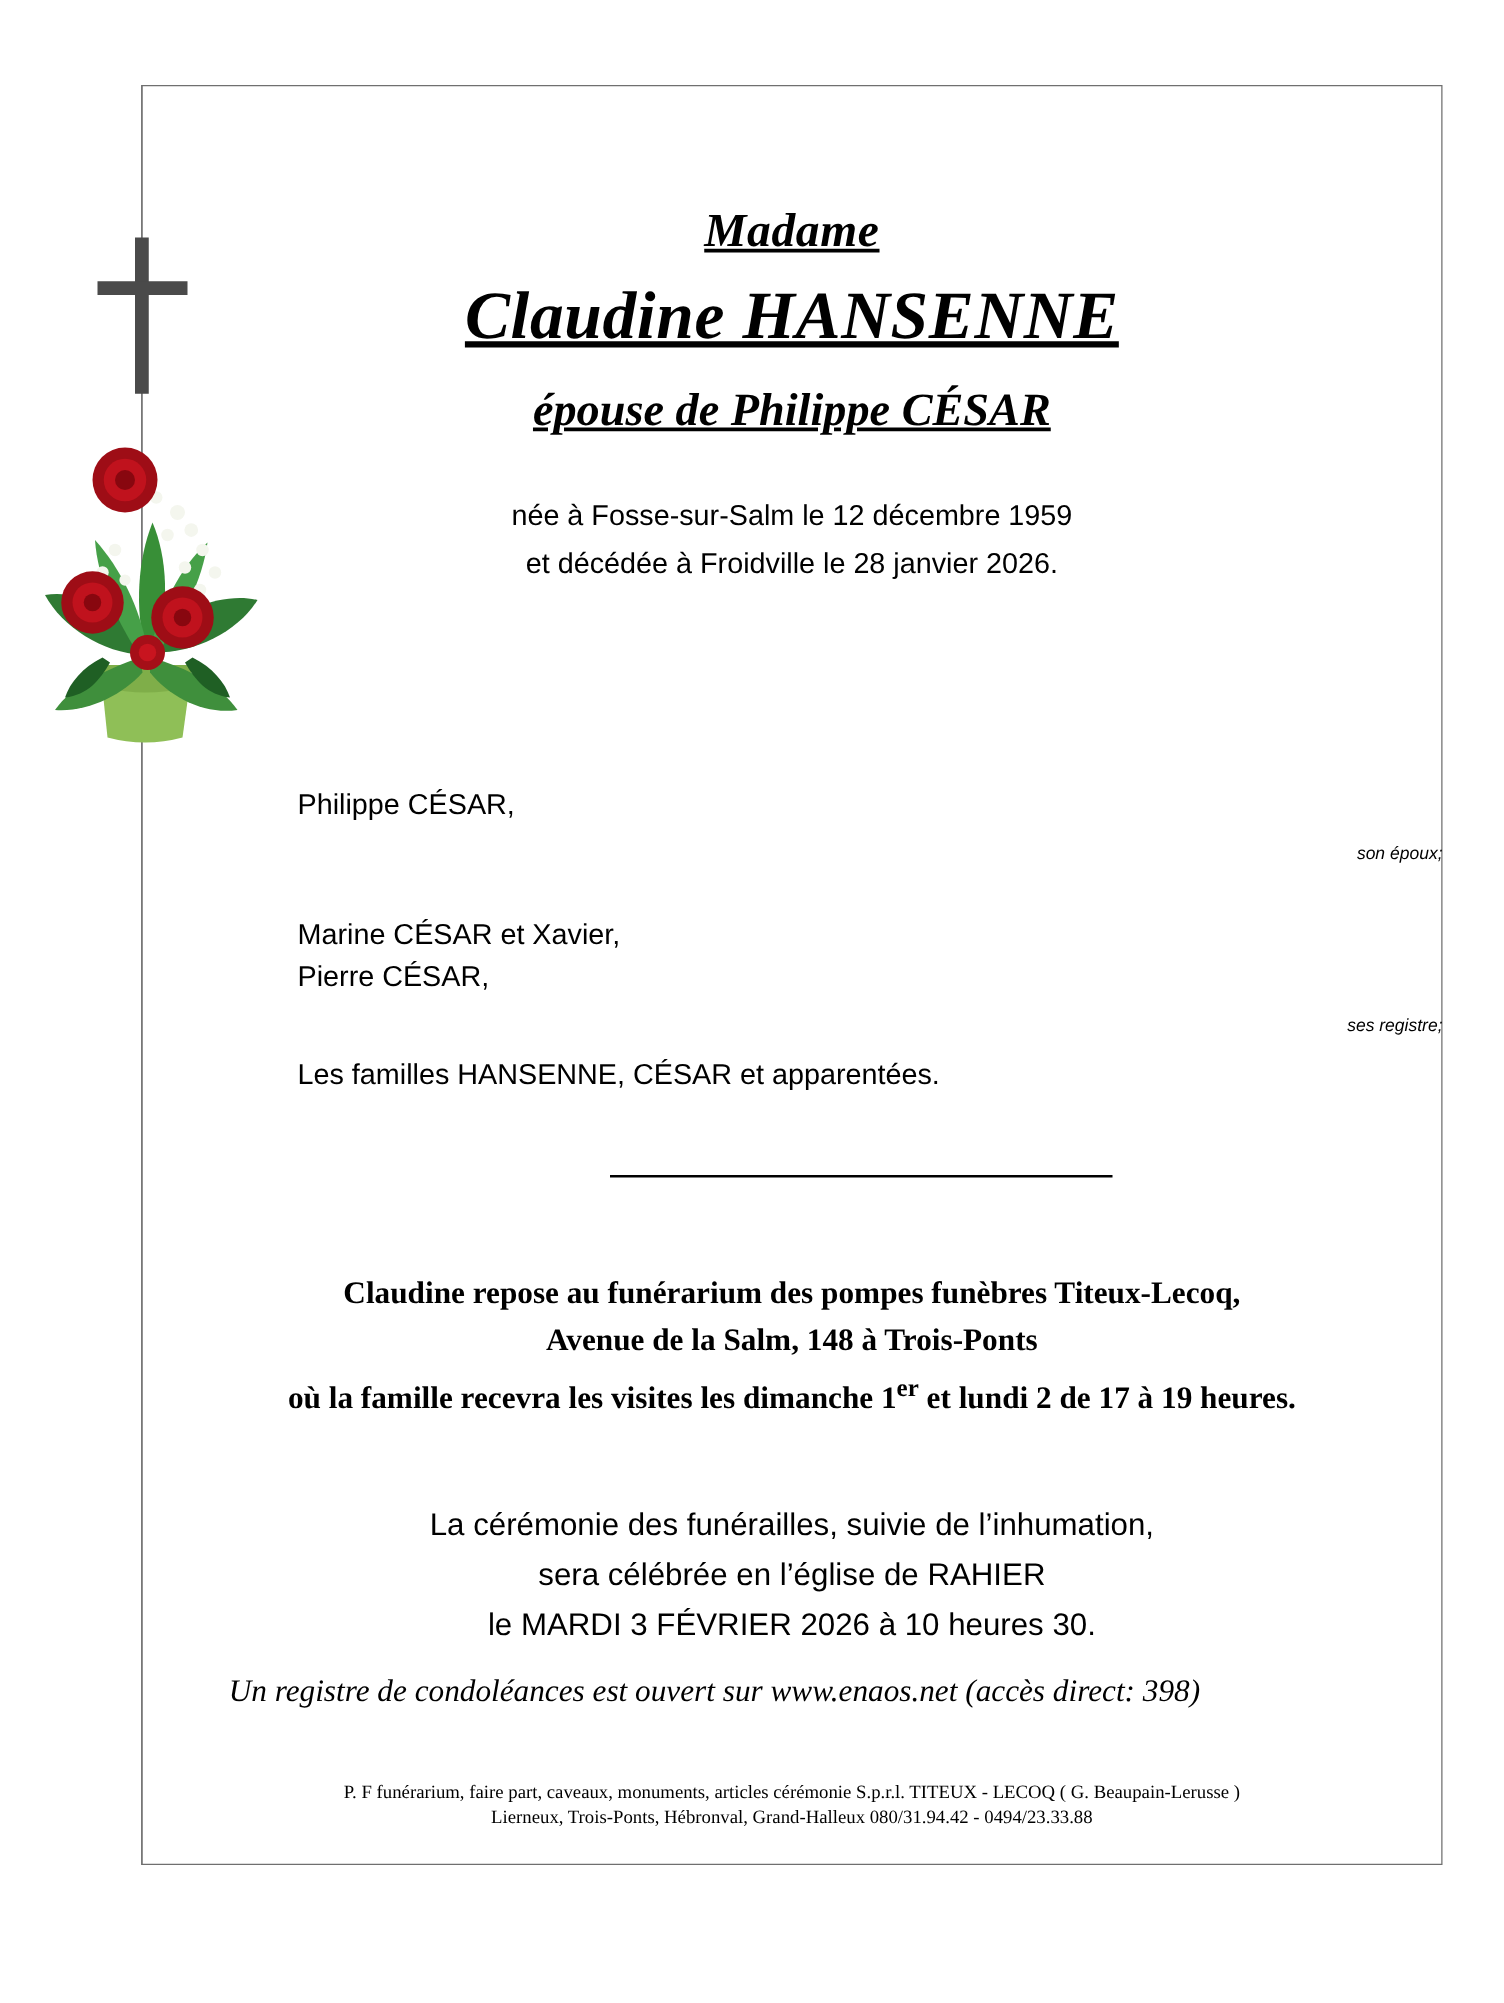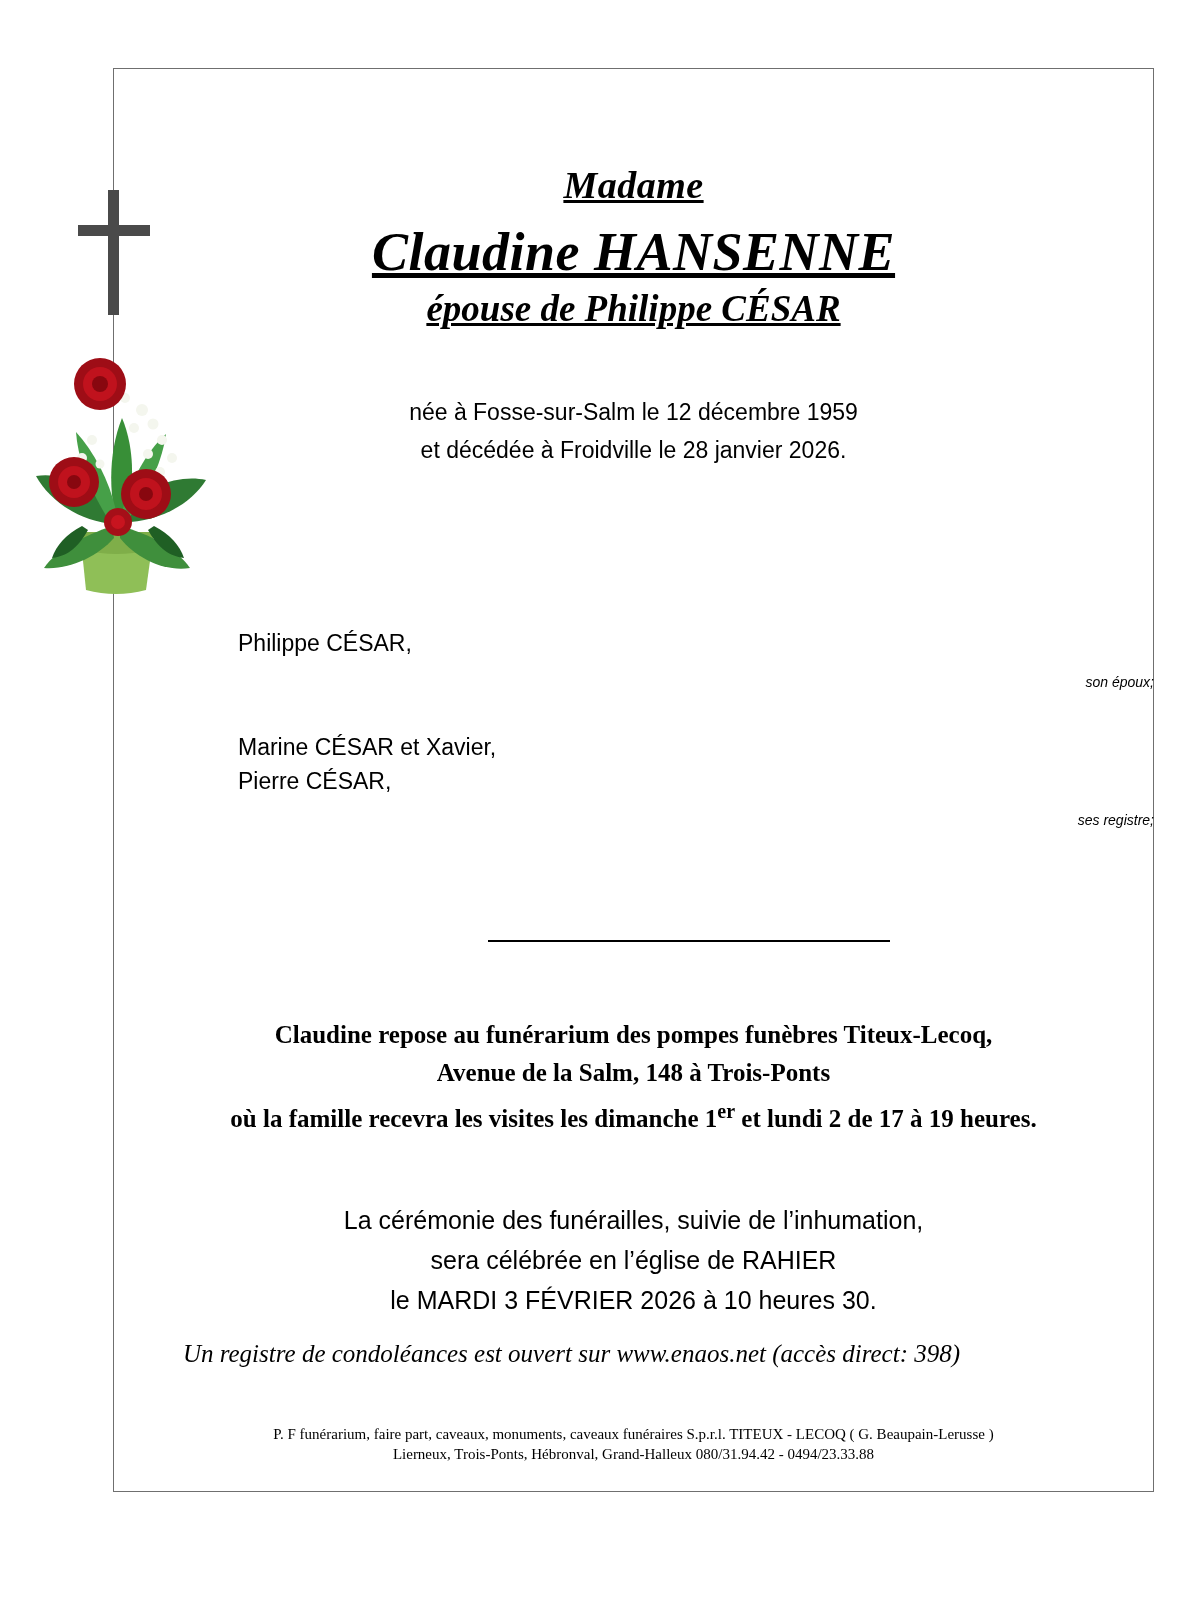--- a/index.html
+++ b/index.html
@@ -101,21 +101,21 @@
     font-style: italic;
     font-weight: bold;
     font-size: 54px;
     margin-top: 14px;
     letter-spacing: 0.5px;
   }
   .spouse-of {
     font-style: italic;
     font-weight: bold;
     font-size: 37px;
-    margin-top: 4px;
+    margin-top: 24px;
   }
 
   .birth-death {
     position: absolute;
     left: 0;
     top: 325px;
     width: 1041px;
     text-align: center;
     font-size: 23px;
     line-height: 38px;
@@ -286,35 +286,36 @@
       <div class="rel">son époux;</div>
     </div>
     <div class="gap-1"></div>
     <div class="group">
       <div class="names">Marine CÉSAR et Xavier,</div>
       <div class="names">Pierre CÉSAR,</div>
       <div class="rel">ses registre;</div>
     </div>
   </div>
 
+  <div class="families">Les familles HANSENNE, CÉSAR et apparentées.</div>
 
   <div class="divider"></div>
 
   <div class="funerarium">
     <div class="line">Claudine repose au funérarium des pompes funèbres Titeux-Lecoq,</div>
     <div class="line">Avenue de la Salm, 148 à Trois-Ponts</div>
     <div class="line"><span>où la famille recevra les visites les dimanche 1</span><sup>er</sup><span> et lundi 2 de 17 à 19 heures.</span></div>
   </div>
 
   <div class="ceremony">
     <div class="line">La cérémonie des funérailles, suivie de l’inhumation,</div>
     <div class="line">sera célébrée en l’église de RAHIER</div>
     <div class="line">le MARDI 3 FÉVRIER 2026 à 10 heures 30.</div>
   </div>
 
   <div class="register">Un registre de condoléances est ouvert sur www.enaos.net (accès direct: 398)</div>
 
   <div class="footer">
-    <div class="line">P. F  funérarium, faire part, caveaux, monuments, caveaux funéraires  S.p.r.l.  TITEUX - LECOQ  ( G. Beaupain-Lerusse )</div>
+    <div class="line">P. F  funérarium, faire part, caveaux, monuments, articles cérémonie  S.p.r.l.  TITEUX - LECOQ  ( G. Beaupain-Lerusse )</div>
     <div class="line">Lierneux, Trois-Ponts, Hébronval, Grand-Halleux  080/31.94.42 - 0494/23.33.88</div>
   </div>
 
 </div>
 
 </body></html>

